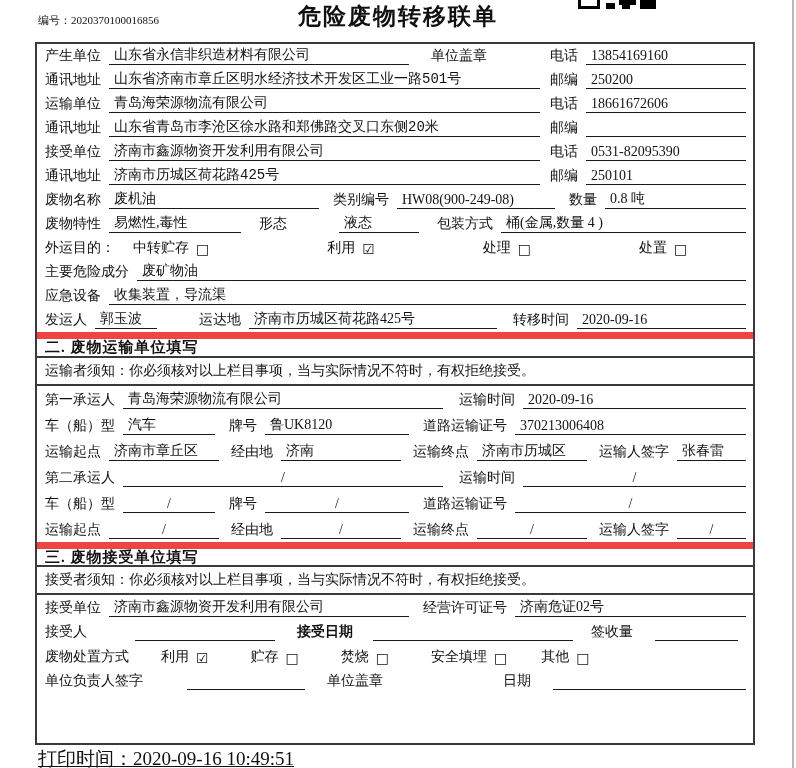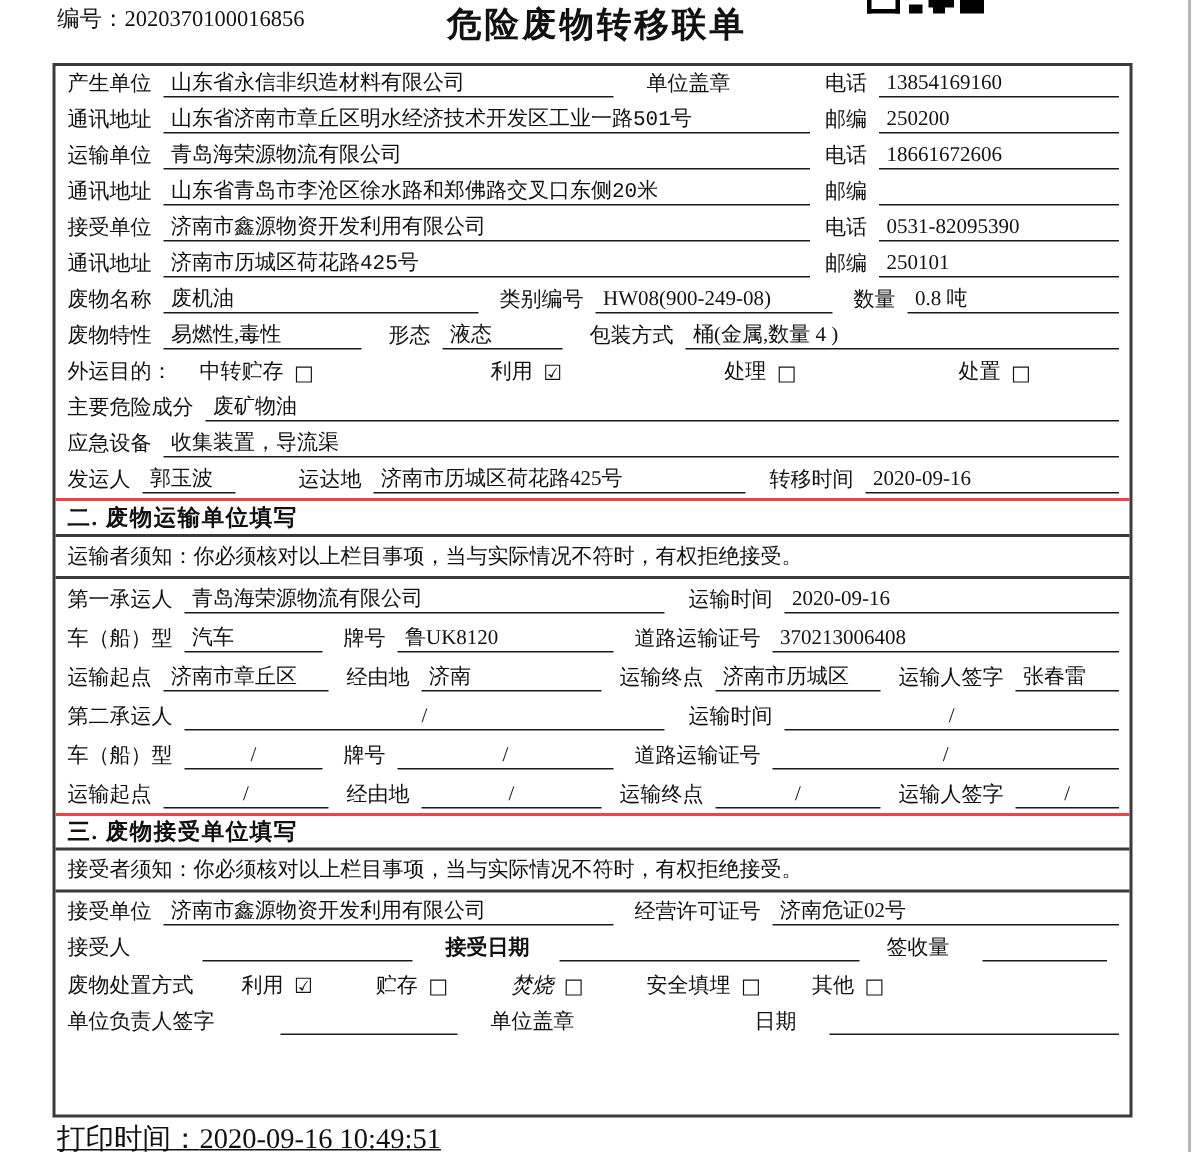--- a/index.html
+++ b/index.html
@@ -2,35 +2,35 @@
 <html><head>
 <meta charset="utf-8">
 <style>
   * { box-sizing: border-box; }
   html,body { margin:0; padding:0; }
   body {
     width:796px; height:768px; overflow:hidden; position:relative;
     background:#ffffff; color:#111;
     font-family:"Liberation Serif","DejaVu Serif",serif;
   }
-  .hd-serial { position:absolute; left:38px; top:3px; font-size:15px; }
+  .hd-serial { position:absolute; left:38px; top:13px; font-size:11px; }
   .hd-title  { position:absolute; left:0; right:0; top:1px; text-align:center;
                font-size:23px; font-weight:bold; letter-spacing:2px; }
   
   .qr { position:absolute; left:578px; top:0; width:80px; height:10px; }
   .qr .b { position:absolute; background:#000; }
   .qr .o { position:absolute; border:3px solid #000; border-top:none; background:#fff; }
   
   .edge { position:absolute; top:0; right:2px; width:2px; height:768px; background:#b7b7b7; }
 
   .tbl { position:absolute; left:35px; top:42px; width:720px; height:703px;
          border:2px solid #3a3a3a; display:flex; flex-direction:column; background:#fff; }
   .sechdr { font-weight:bold; font-size:15px; padding-left:8px; display:flex; align-items:center;
             border-bottom:2px solid #3a3a3a; letter-spacing:1px; }
-  .bt { border-top:2px solid #ef4444; }
+  .bt { border-top:7px solid #ef4444; }
   .notice { font-size:14px; padding-left:8px; display:flex; align-items:center;
             border-bottom:2px solid #3a3a3a; }
   .r { display:flex; align-items:flex-end; padding:0 7px 3px 8px; font-size:14px; }
   .s1 .r { height:24px; }
   .s2 .r { height:26px; }
   .s3 .r { height:24.5px; }
   .h30 { height:30px; } .h26 { height:26px; } .h28 { height:28px;font-family:Liberation Mono, monospace; } .h25 { height:25px; }
   .l { white-space:nowrap; padding-right:8px; }
   .u { border-bottom:1px solid #1a1a1a; white-space:nowrap; padding:0 5px; min-height:17px; }
   .f { flex:1 1 auto; }
@@ -132,21 +132,21 @@
       <span class="l" style="margin-left:14px;">类别编号</span>
       <span class="u" style="width:158px;">HW08(900-249-08)</span>
       <span class="l" style="margin-left:14px;">数量</span>
       <span class="u f">0.8 吨</span>
     </div>
 
     <div class="r">
       <span class="l">废物特性</span>
       <span class="u" style="width:132px;">易燃性,毒性</span>
       <span class="l" style="margin-left:18px;">形态</span>
-      <span class="u" style="width:80px;">液态</span>
+      <span class="u" style="width:80px;margin-left:44px;">液态</span>
       <span class="l" style="margin-left:18px;">包装方式</span>
       <span class="u f">桶(金属,数量  4 )</span>
     </div>
 
     <div class="r">
       <span class="l">外运目的：</span>
       <span class="opt" style="margin-left:10px;">
           <span>中转贮存</span>
           <span class="bx">□</span>
         </span>
@@ -267,21 +267,21 @@
     <div class="r">
       <span class="l">废物处置方式</span>
       <span class="opt" style="margin-left:24px;">
           <span>利用</span>
           <span class="bx">☑</span>
         </span>
       <span class="opt" style="margin-left:42px;">
           <span>贮存</span>
           <span class="bx">□</span>
         </span>
-      <span class="opt" style="margin-left:42px;font-style:italic;">
+      <span class="opt" style="margin-left:42px;">
           <span>焚烧</span>
           <span class="bx">□</span>
         </span>
       <span class="opt" style="margin-left:42px;">
           <span>安全填埋</span>
           <span class="bx">□</span>
         </span>
       <span class="opt" style="margin-left:34px;">
           <span>其他</span>
           <span class="bx">□</span>

